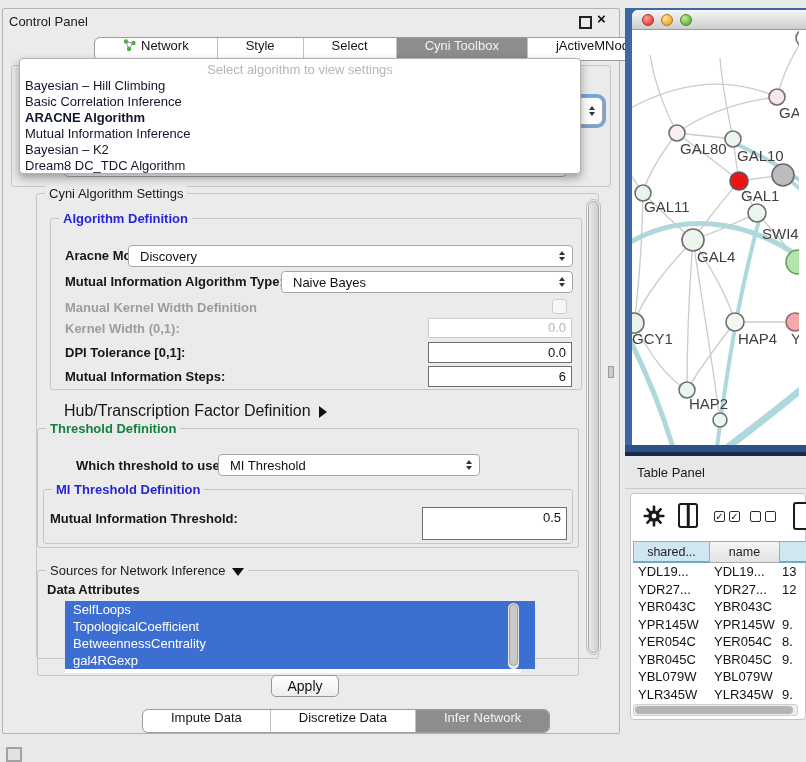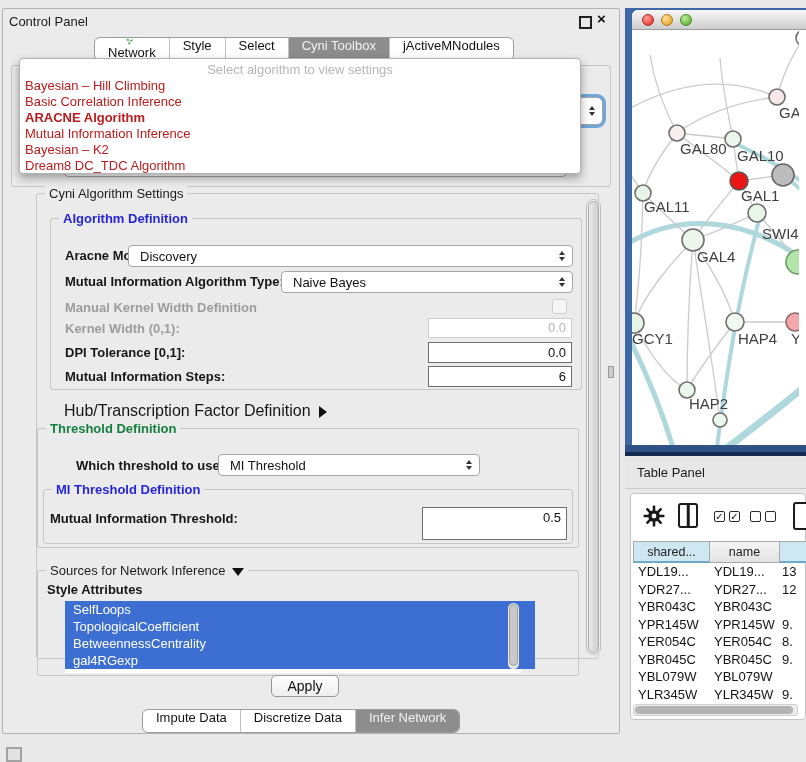--- a/index.html
+++ b/index.html
@@ -6,35 +6,35 @@
   #page{position:relative;width:806px;height:762px;overflow:hidden;background:#e9e9e9;
         font-family:"Liberation Sans",sans-serif;color:#1a1a1a;}
   
   .cpanel{position:absolute;left:2px;top:8px;width:618px;height:726px;background:#ebebeb;
           border:1px solid #b3b3b3;border-radius:2px;box-sizing:border-box;}
   .cp-title{position:absolute;left:6px;top:5px;font-size:13px;color:#1b1b1b;}
   .float-btn{position:absolute;left:576px;top:7px;width:9px;height:9px;border:2px solid #222;}
   .close-btn{position:absolute;left:594px;top:1px;font-size:15px;font-weight:900;color:#111;}
   .tabstrip{position:absolute;display:flex;background:#fff;border:1px solid #9b9b9b;border-radius:6px;
             overflow:hidden;font-size:13px;color:#131313;height:22px;align-items:stretch;}
-  .tabseg{display:flex;align-items:center;padding:0 13px;border-left:1px solid #c2c2c2;white-space:nowrap;flex-direction:column;}
+  .tabseg{display:flex;padding:0 28px;border-left:1px solid #c2c2c2;white-space:nowrap;}
   .tabseg:first-child{border-left:none;}
   .tabseg.sel{background:#8d8d8d;color:#f2f2f2;}
   .tabseg .neticon{margin-right:5px;}
   
   .gbox{position:absolute;border:1px solid #c6c6c6;border-radius:3px;box-sizing:border-box;}
   .gtitle{position:absolute;top:-8px;left:8px;background:#ebebeb;padding:0 4px;font-size:13px;
           color:#1c1c1c;white-space:nowrap;line-height:15px;}
   .gtitle.blue{color:#2626d8;font-weight:bold;}
   .gtitle.green{color:#15803d;font-weight:bold;}
   
   .popup{position:absolute;background:#fff;border:1px solid #b2b2b2;border-radius:4px;
          box-shadow:0 4px 10px rgba(0,0,0,.35);z-index:30;}
   .popup-ph{height:17px;line-height:17px;text-align:center;color:#b6b6b6;font-size:13px;margin-top:2px;}
-  .popup-item{height:16px;line-height:16px;padding-left:5px;font-size:13px;color:#b91c1c;white-space:nowrap;}
+  .popup-item{height:16px;line-height:16px;padding-left:5px;font-size:13px;color:#0f172a;white-space:nowrap;}
   .popup-item.bold{font-weight:bold;}
   
   .combo{position:absolute;background:#fff;border:1px solid #a6a6a6;border-radius:4px;box-sizing:border-box;}
   .ctext{position:absolute;left:11px;top:50%;transform:translateY(-50%);font-size:13px;color:#111;white-space:nowrap;}
   .ctext.ghost{color:#b9b9b9;font-size:14px;}
   .arrows{position:absolute;right:7px;top:50%;transform:translateY(-50%);display:flex;flex-direction:column;align-items:center;gap:2px;}
   .tri-u{width:0;height:0;border-left:3.5px solid transparent;border-right:3.5px solid transparent;border-bottom:4.5px solid #333;}
   .tri-d{width:0;height:0;border-left:3.5px solid transparent;border-right:3.5px solid transparent;border-top:4.5px solid #333;}
   .tri-right{display:inline-block;width:0;height:0;border-top:6px solid transparent;border-bottom:6px solid transparent;
              border-left:8px solid #111;margin-left:8px;vertical-align:-2px;}
@@ -223,21 +223,21 @@
           <span class="gtitle blue">MI Threshold Definition</span>
           <span class="lbl" style="left:6px;top:21px;">Mutual Information Threshold:</span>
           <div class="field" style="left:378px;top:17px;width:145px;height:33px;line-height:20px;">
             <span>0.5</span>
           </div>
         </div>
       </div>
 
       <div class="gbox" style="left:0px;top:376px;width:542px;height:106px;">
         <span class="gtitle"><span>Sources for Network Inference</span><i class="tri-down-b"></i></span>
-        <span class="lbl" style="left:9px;top:11px;">Style Attributes</span>
+        <span class="lbl" style="left:9px;top:11px;">Data Attributes</span>
         <div class="attr-list" style="left:27px;top:30px;width:456px;height:72px;">
           <div class="attr-item">SelfLoops</div>
           <div class="attr-item">TopologicalCoefficient</div>
           <div class="attr-item">BetweennessCentrality</div>
           <div class="attr-item">gal4RGexp</div>
           <div class="list-vscroll">
               <div class="list-vthumb"></div>
             </div>
         </div>
       </div>

